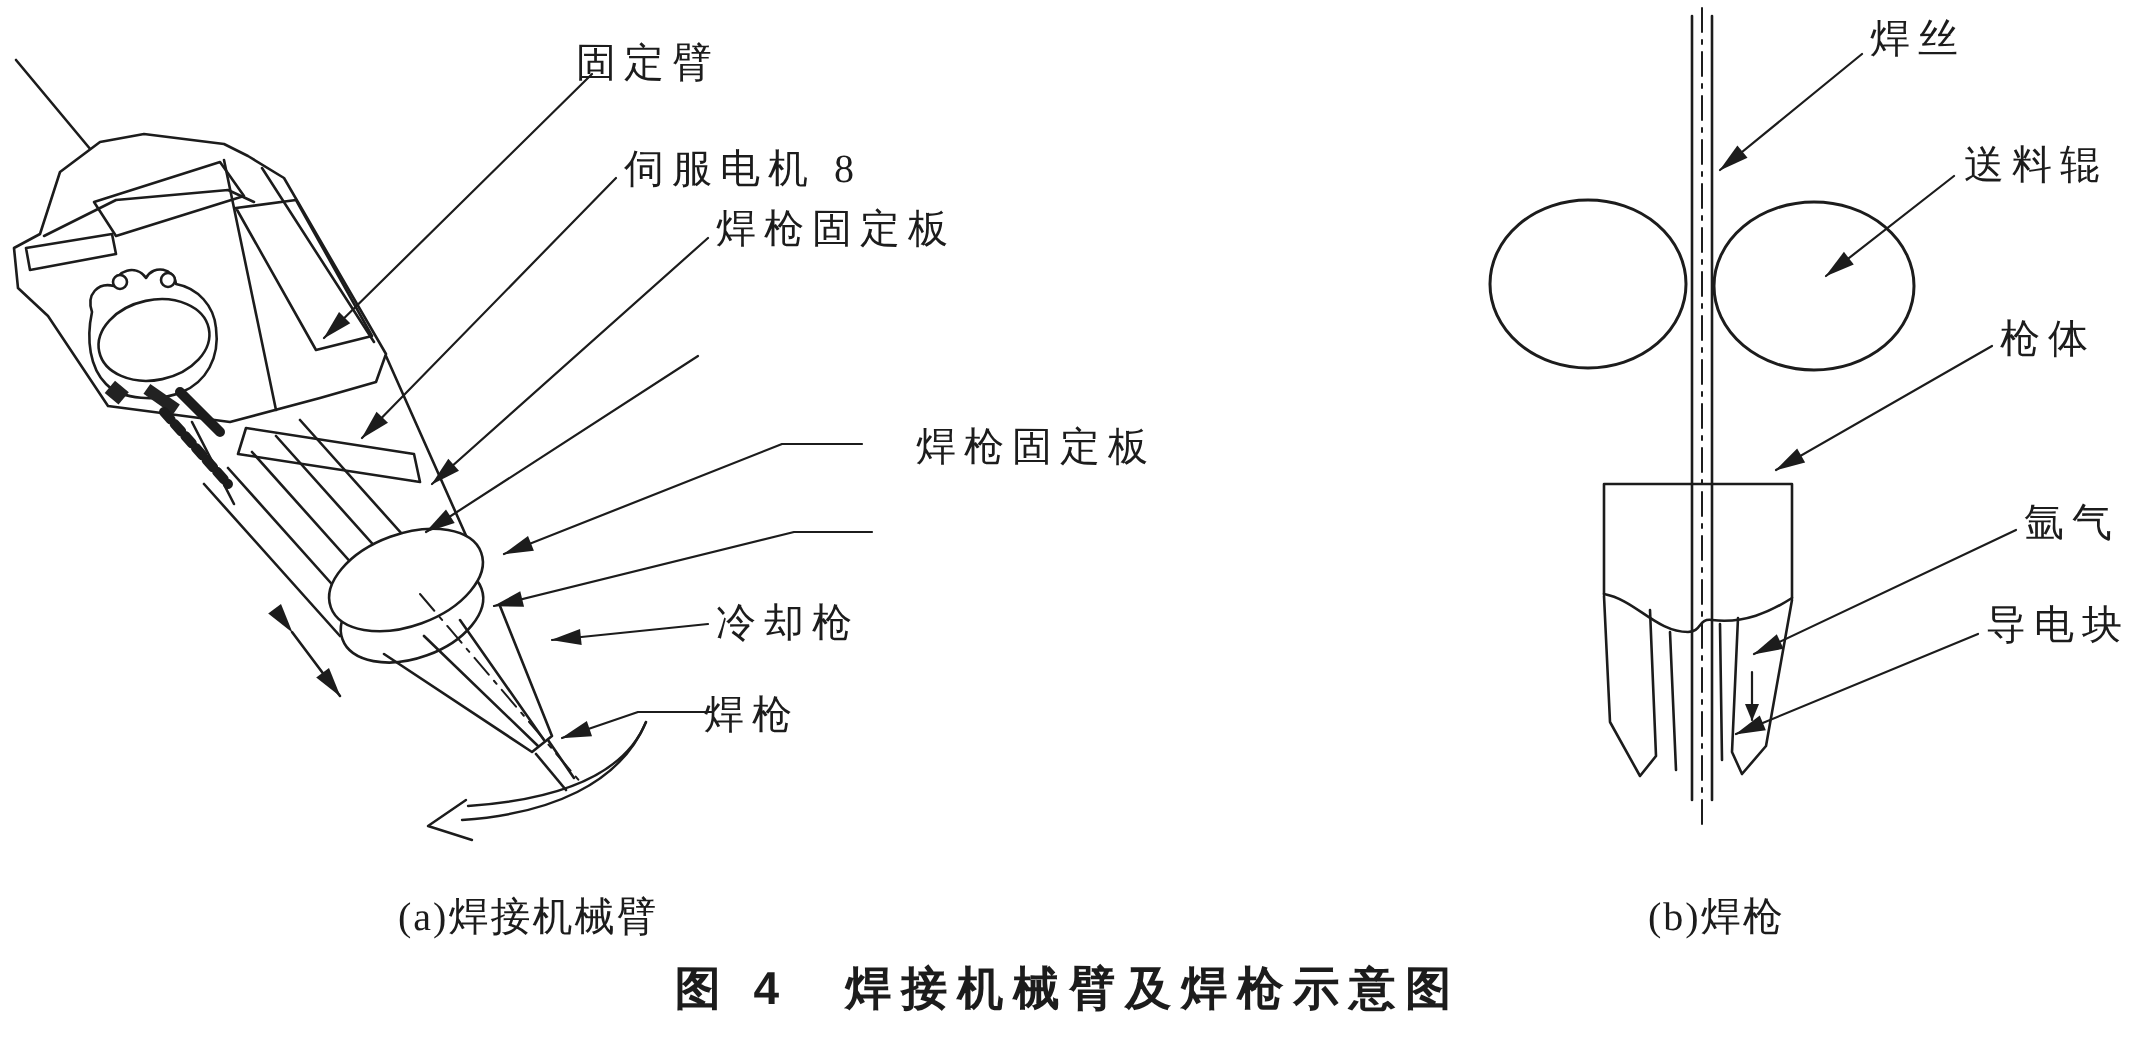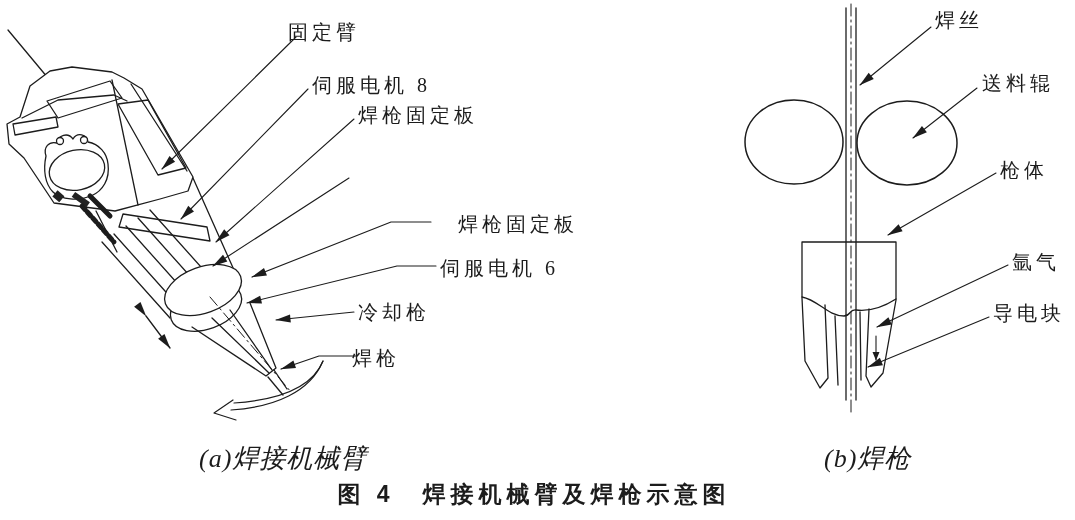--- a/index.html
+++ b/index.html
@@ -1,20 +1,20 @@
 <!DOCTYPE html>
 <html style="--line: #1c1c1c; --bg: #ffffff;"><head>
 <meta charset="utf-8">
 <style>
   html,body{margin:0;padding:0;background:#fff;}
   #fig{position:relative;width:1075px;height:520px;background:var(--bg,#fff);overflow:hidden;
        font-family:"Liberation Serif","DejaVu Serif",serif;}
   #art{position:absolute;left:0;top:0;color:var(--line,#1c1c1c);}
   .lbl{position:absolute;font-size:20px;line-height:22px;letter-spacing:4px;color:var(--line,#1c1c1c);white-space:nowrap;}
-  .cap{position:absolute;font-size:26px;line-height:24px;letter-spacing:1px;color:var(--line,#1c1c1c);white-space:nowrap;font-style:italic;}
+  .cap{position:absolute;font-size:20px;line-height:24px;letter-spacing:1px;color:var(--line,#1c1c1c);white-space:nowrap;}
   .title{position:absolute;left:0;width:1068px;text-align:center;font-size:23px;font-weight:bold;
          letter-spacing:5px;color:var(--line,#1c1c1c);font-family:"Liberation Sans","DejaVu Sans",sans-serif;}
 </style>
 </head>
 <body>
 
 <div id="fig">
 
   <svg id="art" width="1075" height="520" viewBox="0 0 1075 520" fill="none" stroke="currentColor" stroke-width="1.3" stroke-linecap="round" stroke-linejoin="round">
     <defs>
@@ -125,21 +125,20 @@
         <path d="M1008,265 L877,327" marker-end="url(#arr)"></path>
         <path d="M989,317 L868,367" marker-end="url(#arr)"></path>
       </g>
     </g>
   </svg>
 
   <div class="lbl" style="left:288px;top:21px">固定臂</div>
   <div class="lbl" style="left:312px;top:74px">伺服电机 8</div>
   <div class="lbl" style="left:358px;top:104px">焊枪固定板</div>
   <div class="lbl" style="left:458px;top:213px">焊枪固定板</div>
-  <div class="lbl" style="left:440px;top:257px">伺服电机 6</div>
   <div class="lbl" style="left:358px;top:301px">冷却枪</div>
   <div class="lbl" style="left:352px;top:347px">焊枪</div>
 
   <div class="lbl" style="left:935px;top:9px">焊丝</div>
   <div class="lbl" style="left:982px;top:72px">送料辊</div>
   <div class="lbl" style="left:1000px;top:159px">枪体</div>
   <div class="lbl" style="left:1012px;top:251px">氩气</div>
   <div class="lbl" style="left:993px;top:302px">导电块</div>
 
   <div class="cap" style="left:199px;top:447px">(a)焊接机械臂</div>

